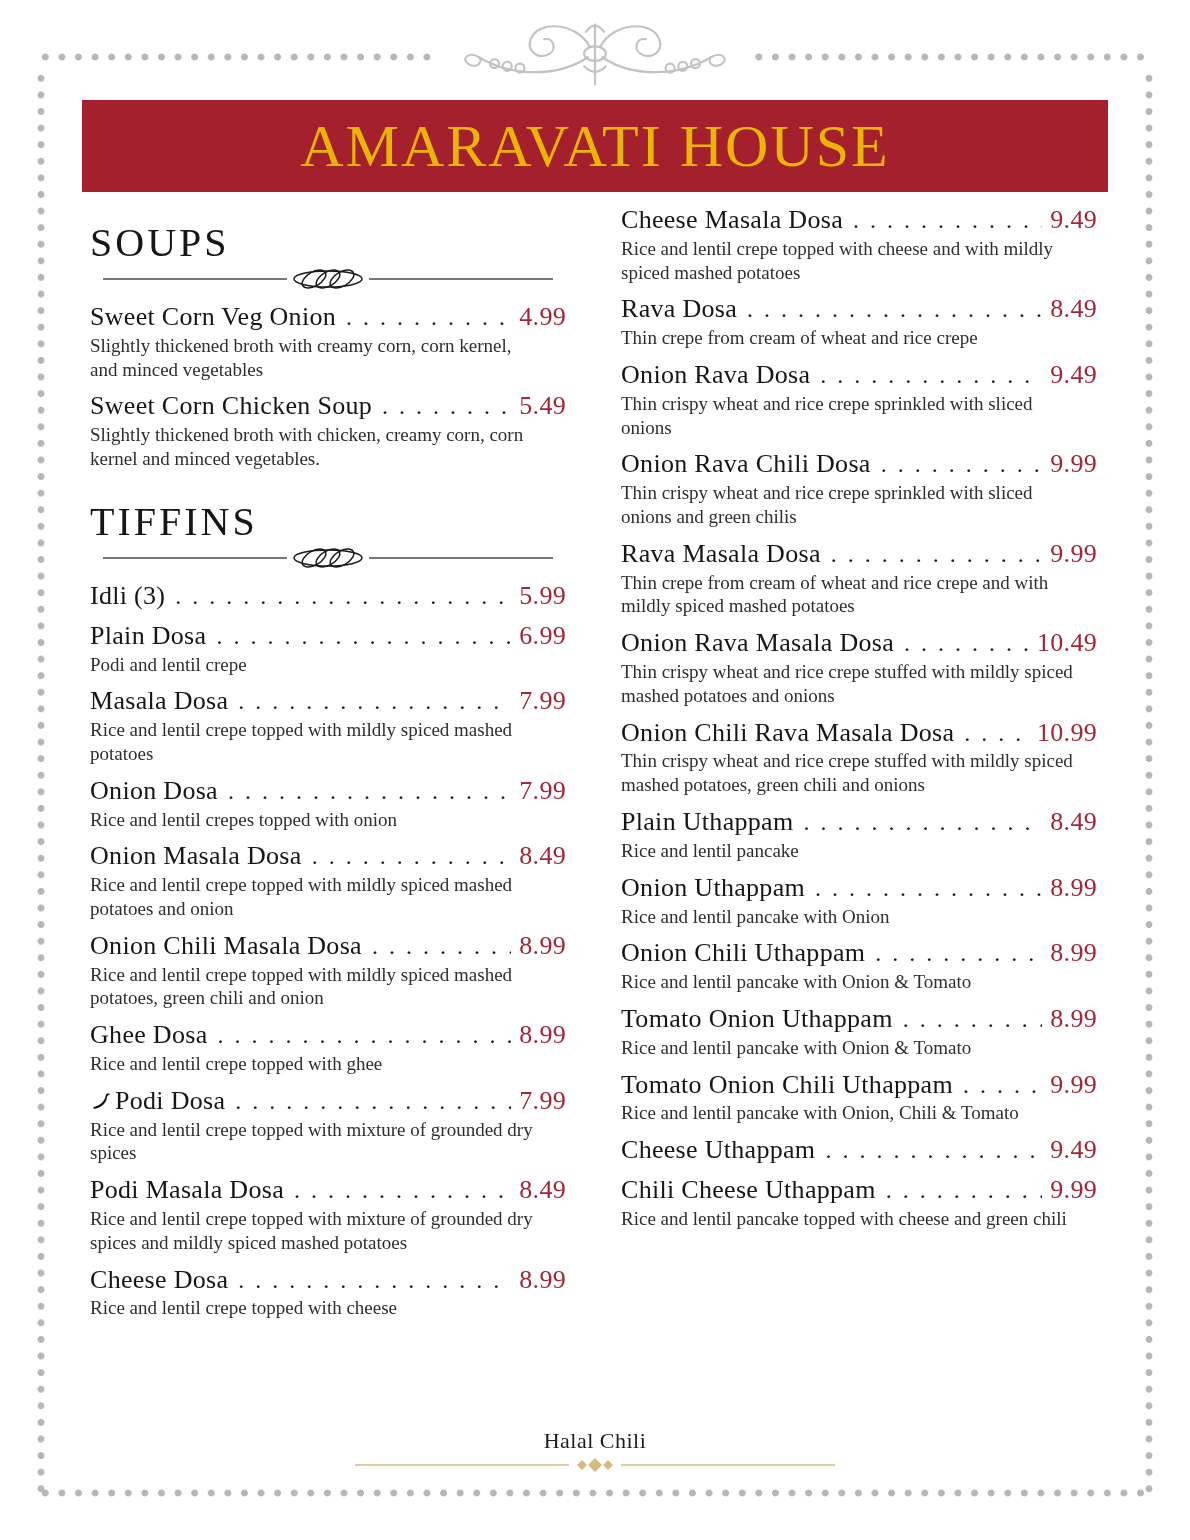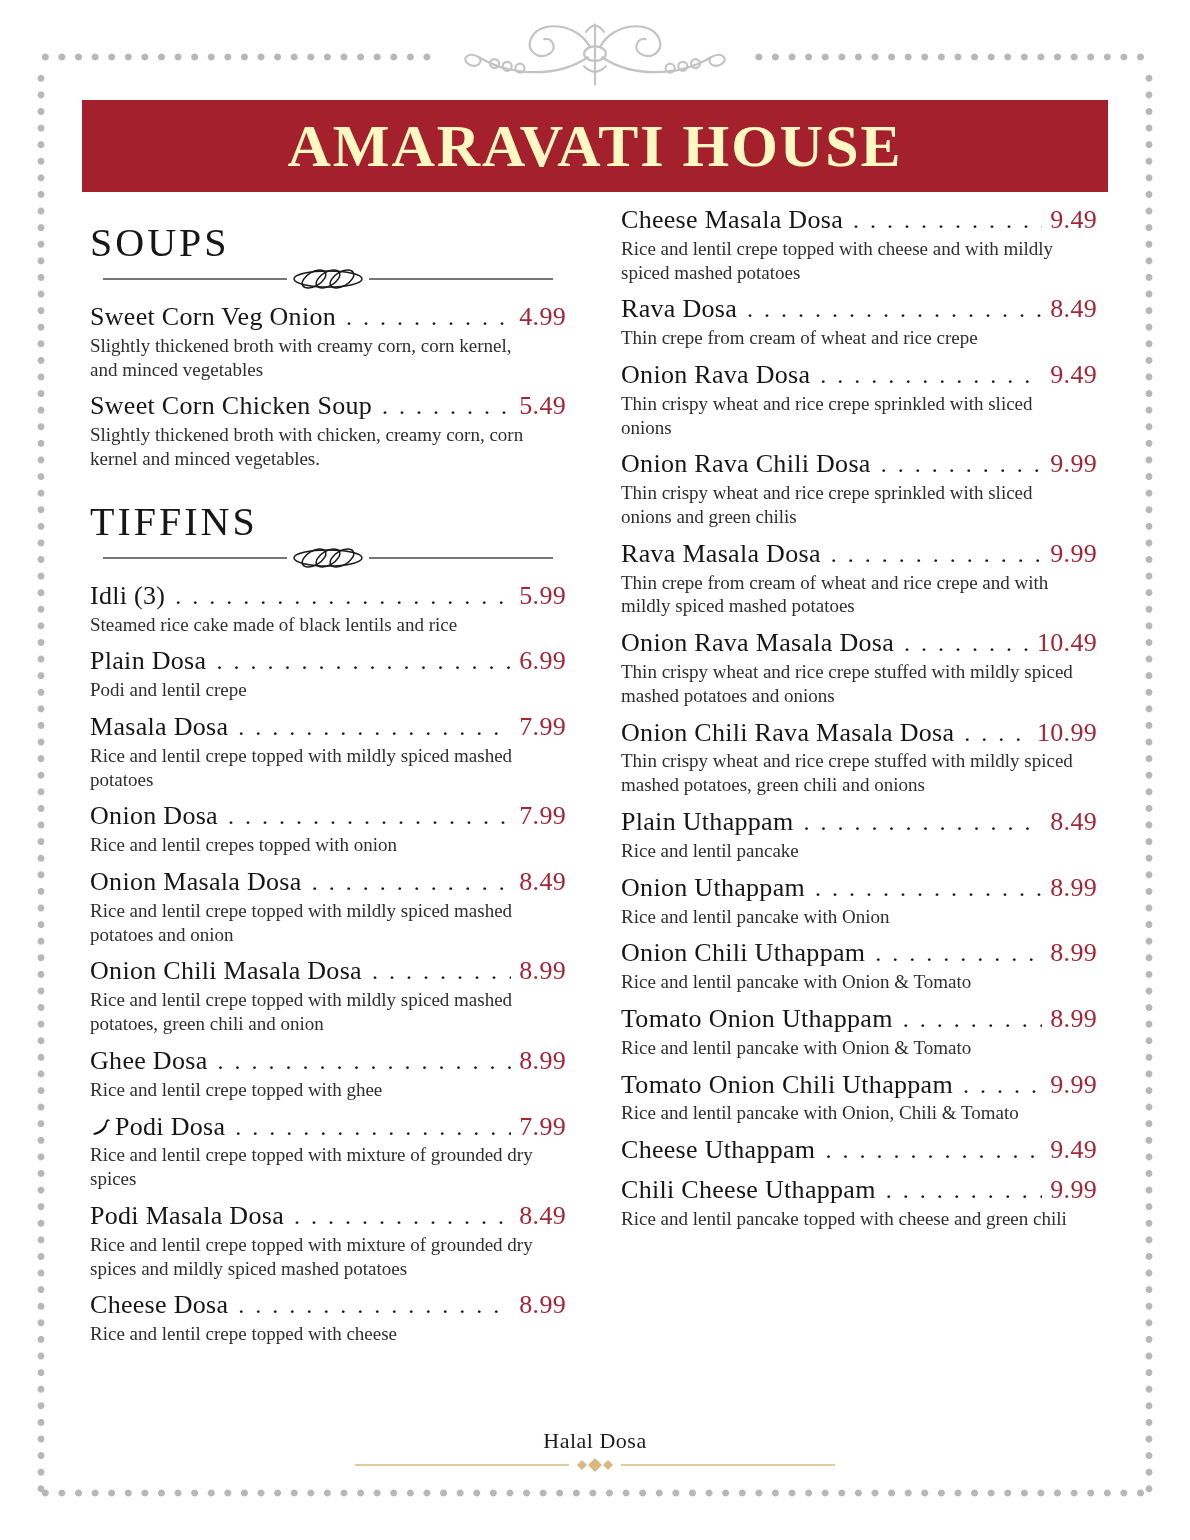--- a/index.html
+++ b/index.html
@@ -35,21 +35,21 @@
     background:#fff; z-index:2; display:flex; align-items:center; justify-content:center;
   }
   .flourish svg { width:320px; height:86px; }
 
   
   .banner {
     position:absolute; top:100px; left:82px; width:1026px; height:92px;
     background:var(--banner-red,#a5202d); z-index:3; text-align:center;
   }
   .banner h1 {
-    margin:0; font-weight:bold; color:#fef9c3;
+    margin:0; font-weight:normal; color:#eab308;
     font-size:60px; line-height:92px; letter-spacing:2px;
     font-family:"Liberation Serif", serif;
     border-radius:16px;
   }
 
   
   .columns {
     position:absolute; top:205px; left:90px; width:1007px;
     display:flex; gap:55px; z-index:2;
   }
@@ -165,21 +165,20 @@
       <ellipse cx="225" cy="11" rx="13" ry="7" transform="rotate(-30 225 11)"></ellipse>
       <ellipse cx="239" cy="11" rx="13" ry="7" transform="rotate(-30 239 11)"></ellipse>
     </g>
   </svg>
           <div class="menu-item">
             <div class="item-line">
               <span class="item-name">Idli (3)</span>
               <span class="leader"></span>
               <span class="item-price">5.99</span>
             </div>
-            <div class="item-desc">Steamed rice cake made of black lentils and rice</div>
           </div>
           <div class="menu-item">
             <div class="item-line">
               <span class="item-name">Plain Dosa</span>
               <span class="leader"></span>
               <span class="item-price">6.99</span>
             </div>
             <div class="item-desc">Podi and lentil crepe</div>
           </div>
           <div class="menu-item">
@@ -362,21 +361,21 @@
               <span class="leader"></span>
               <span class="item-price">9.99</span>
             </div>
             <div class="item-desc">Rice and lentil pancake topped with cheese and green chili</div>
           </div>
         </section>
       </div>
   </div>
 
   <div class="footer">
-    <div class="footer-label">Halal Dosa</div>
+    <div class="footer-label">Halal Chili</div>
     <svg width="480" height="16" viewBox="0 0 480 16">
       <line x1="0" y1="8" x2="214" y2="8" stroke="var(--tan-line,#E2CB9E)" stroke-width="2"></line>
       <line x1="266" y1="8" x2="480" y2="8" stroke="var(--tan-line,#E2CB9E)" stroke-width="2"></line>
       <polygon points="222,8 227,3 232,8 227,13" fill="var(--tan-diamond,#D9B87E)"></polygon>
       <polygon points="233,8 240,1 247,8 240,15" fill="var(--tan-diamond,#D9B87E)"></polygon>
       <polygon points="248,8 253,3 258,8 253,13" fill="var(--tan-diamond,#D9B87E)"></polygon>
     </svg>
   </div>
 
 </div>

